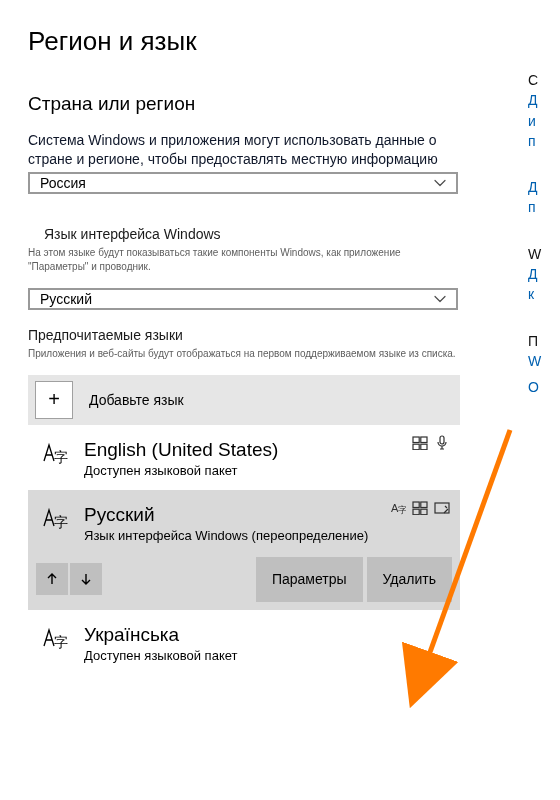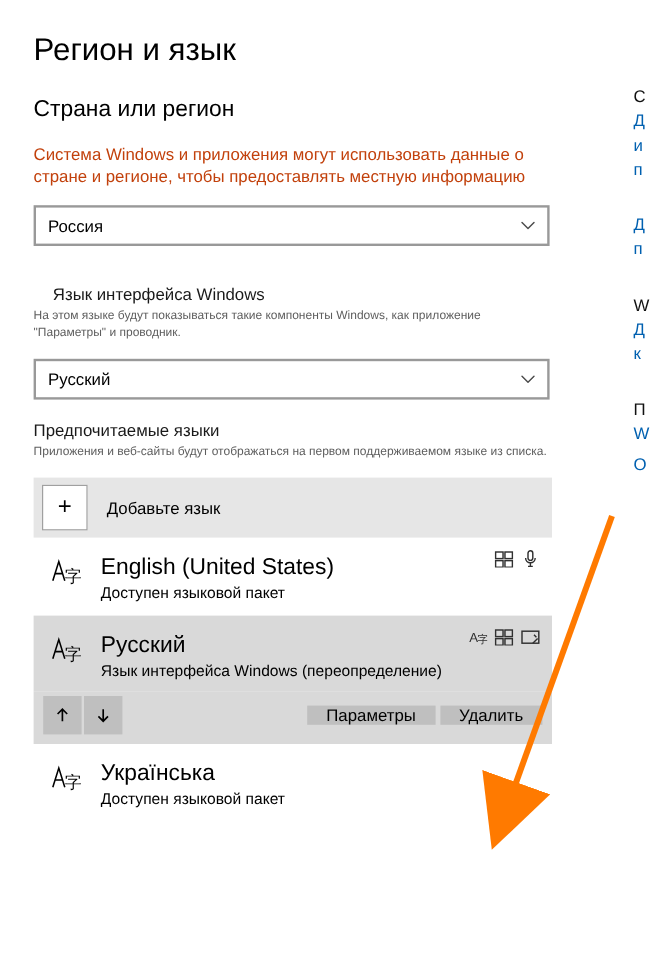--- a/index.html
+++ b/index.html
@@ -15,46 +15,46 @@
     position: relative;
   }
   .page {
     padding: 26px 0 0 28px;
     box-sizing: border-box;
     width: 500px;
   }
   h1.page-title {
     font-weight: 400;
     font-size: 26px;
-    margin: 0 0 24px 0;
+    margin: 0 0 36px 0;
     color: #000;
   }
   h2.section-title {
     font-weight: 400;
     font-size: 19px;
     margin: 0 0 16px 0;
     color: #000;
   }
   .desc {
     font-size: 14px;
-    color: #c2410c;
-    margin: 0 0 14px 0;
+    color: #0f172a;
+    margin: 0 0 3px 0;
     line-height: 1.35;
     max-width: 430px;
   }
   .desc-gray {
     font-size: 10px;
     color: #5e5e5e;
     margin: 0 0 14px 0;
     line-height: 1.4;
     max-width: 430px;
   }
   .select-box {
     width: 430px;
-    height: 34px;
+    height: 22px;
     border: 2px solid #999999;
     border-radius: 0;
     display: flex;
     align-items: center;
     justify-content: space-between;
     padding: 0 10px;
     box-sizing: border-box;
     background: #ffffff;
     cursor: default;
   }
@@ -169,21 +169,21 @@
     background: #bfbfbf;
     border: none;
     display: flex;
     align-items: center;
     justify-content: center;
     cursor: default;
     color: #000;
   }
   .right-btns { display: flex; gap: 4px; }
   .text-btn {
-    height: 16px;
+    height: 45px;
     padding: 0 16px;
     border: none;
     background: #bfbfbf;
     color: #000;
     font-size: 14px;
     font-family: inherit;
     cursor: default;
   }
 
   

